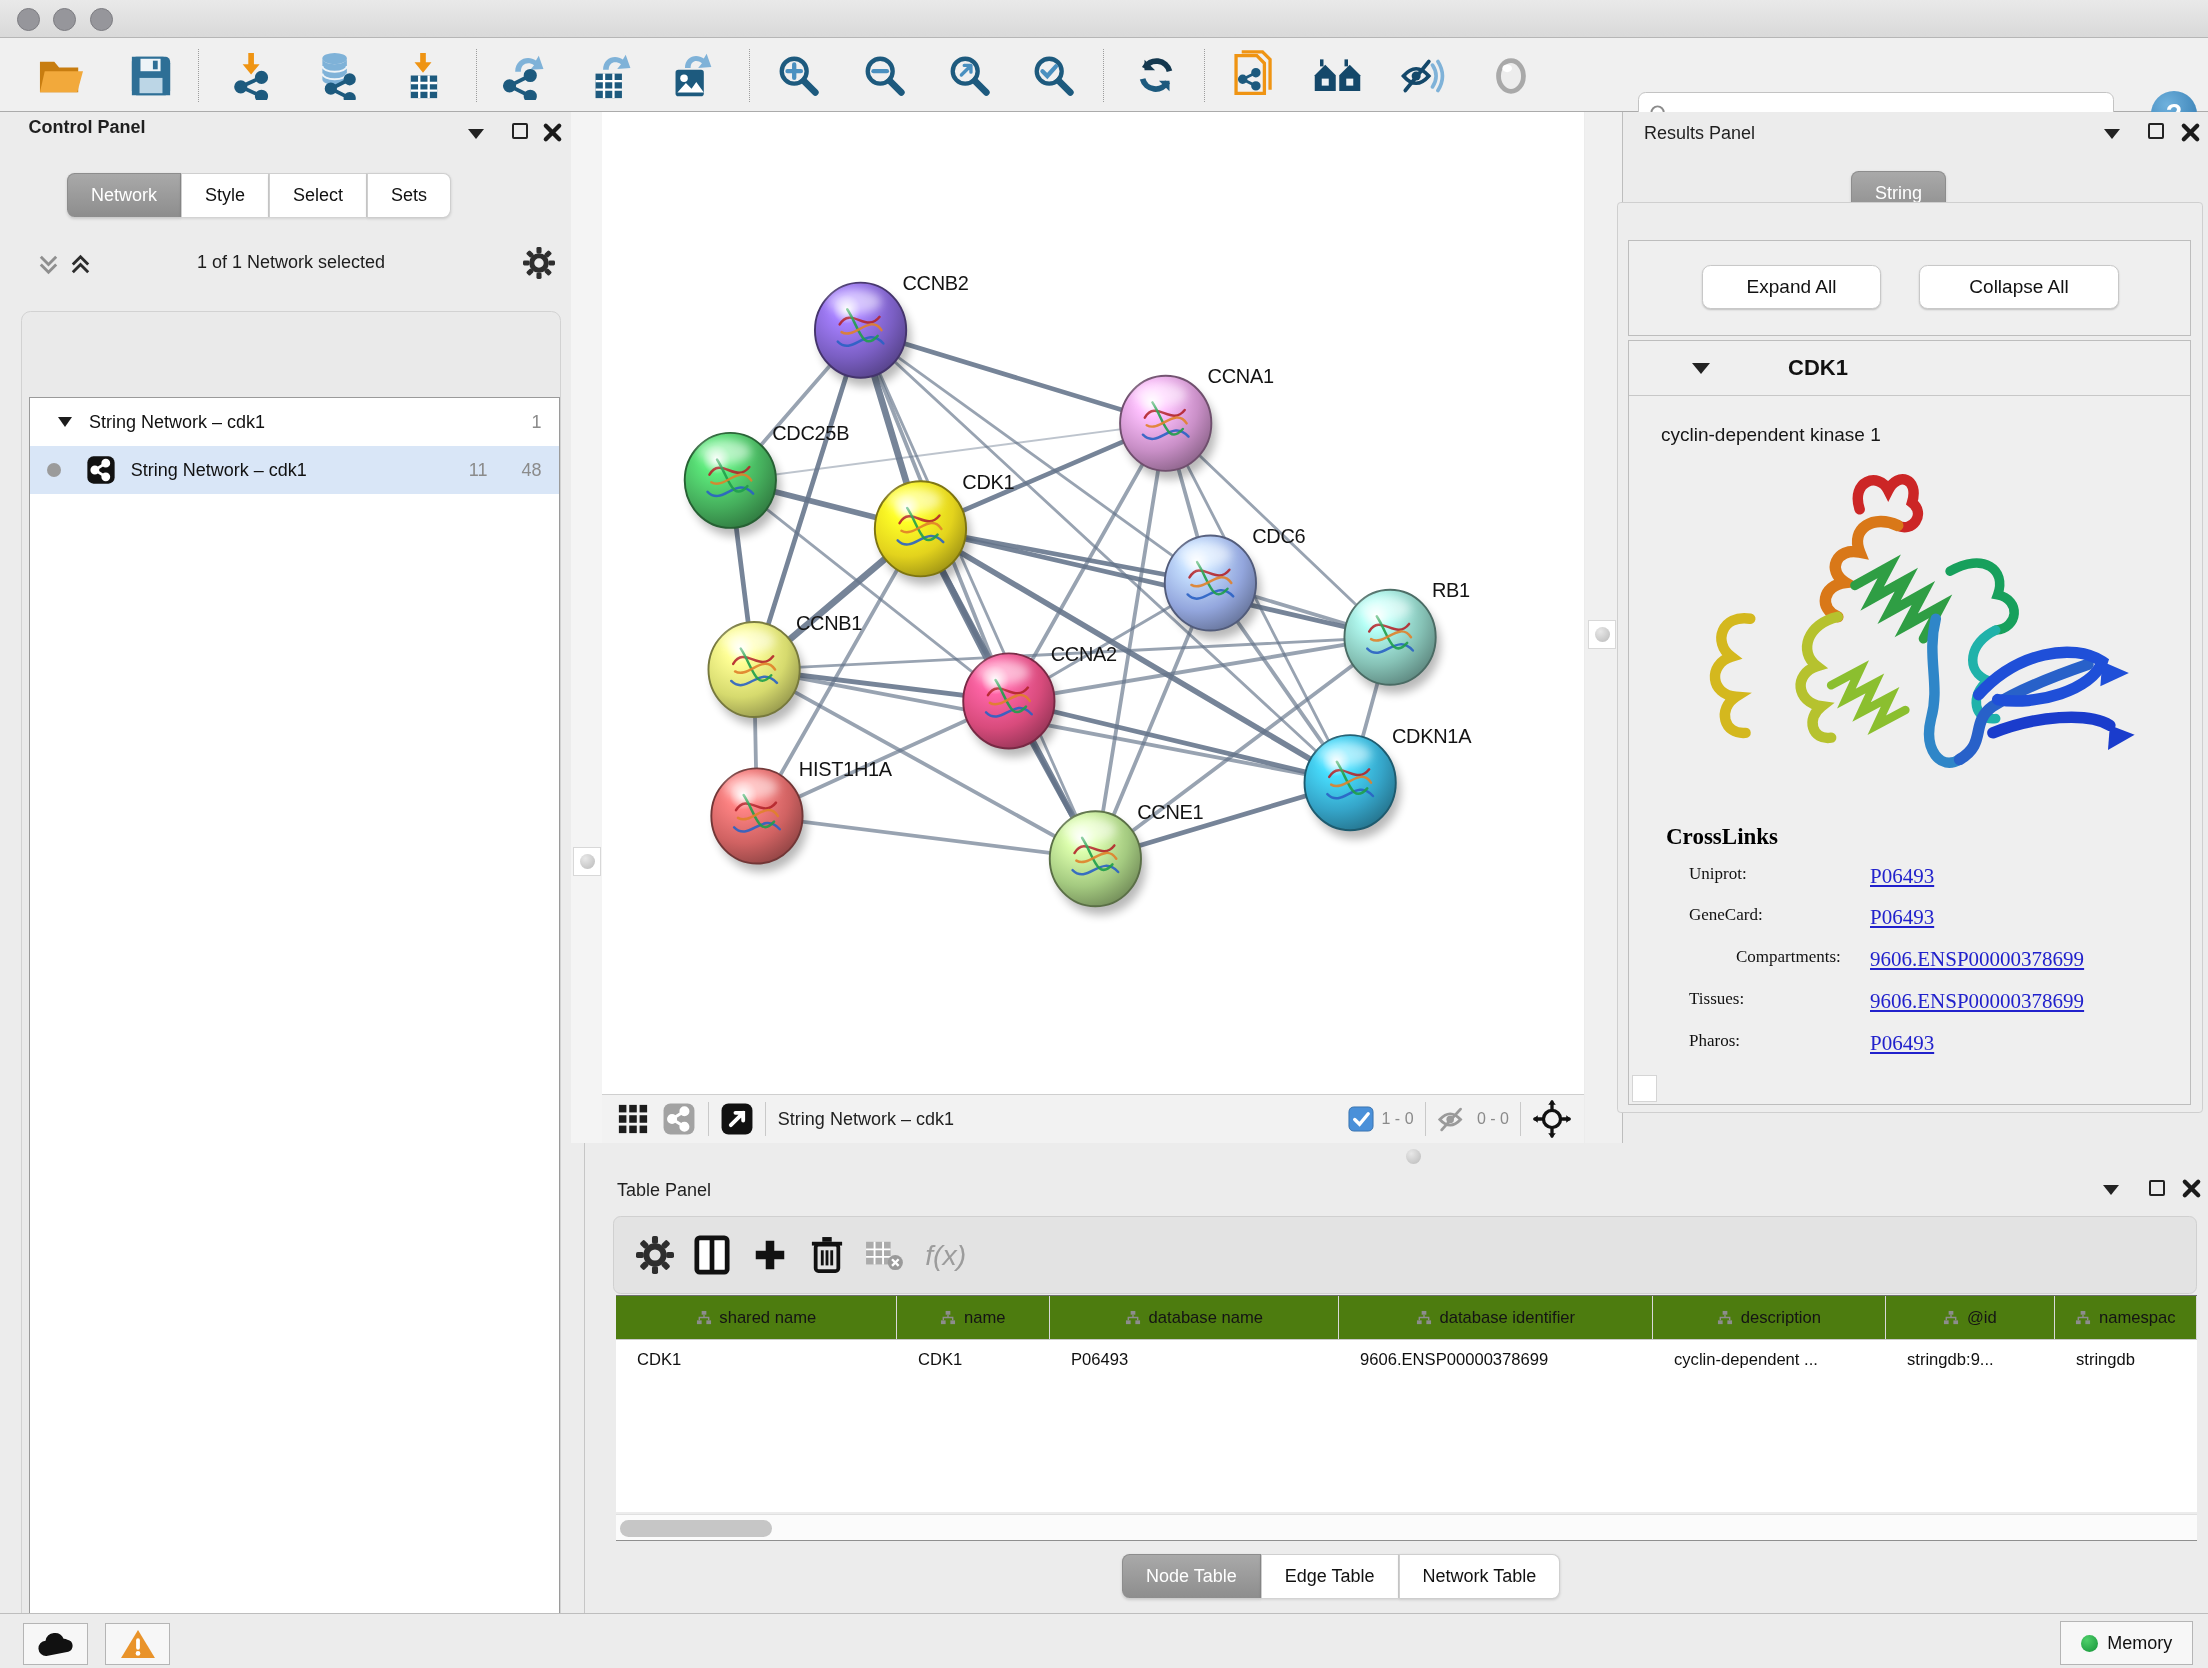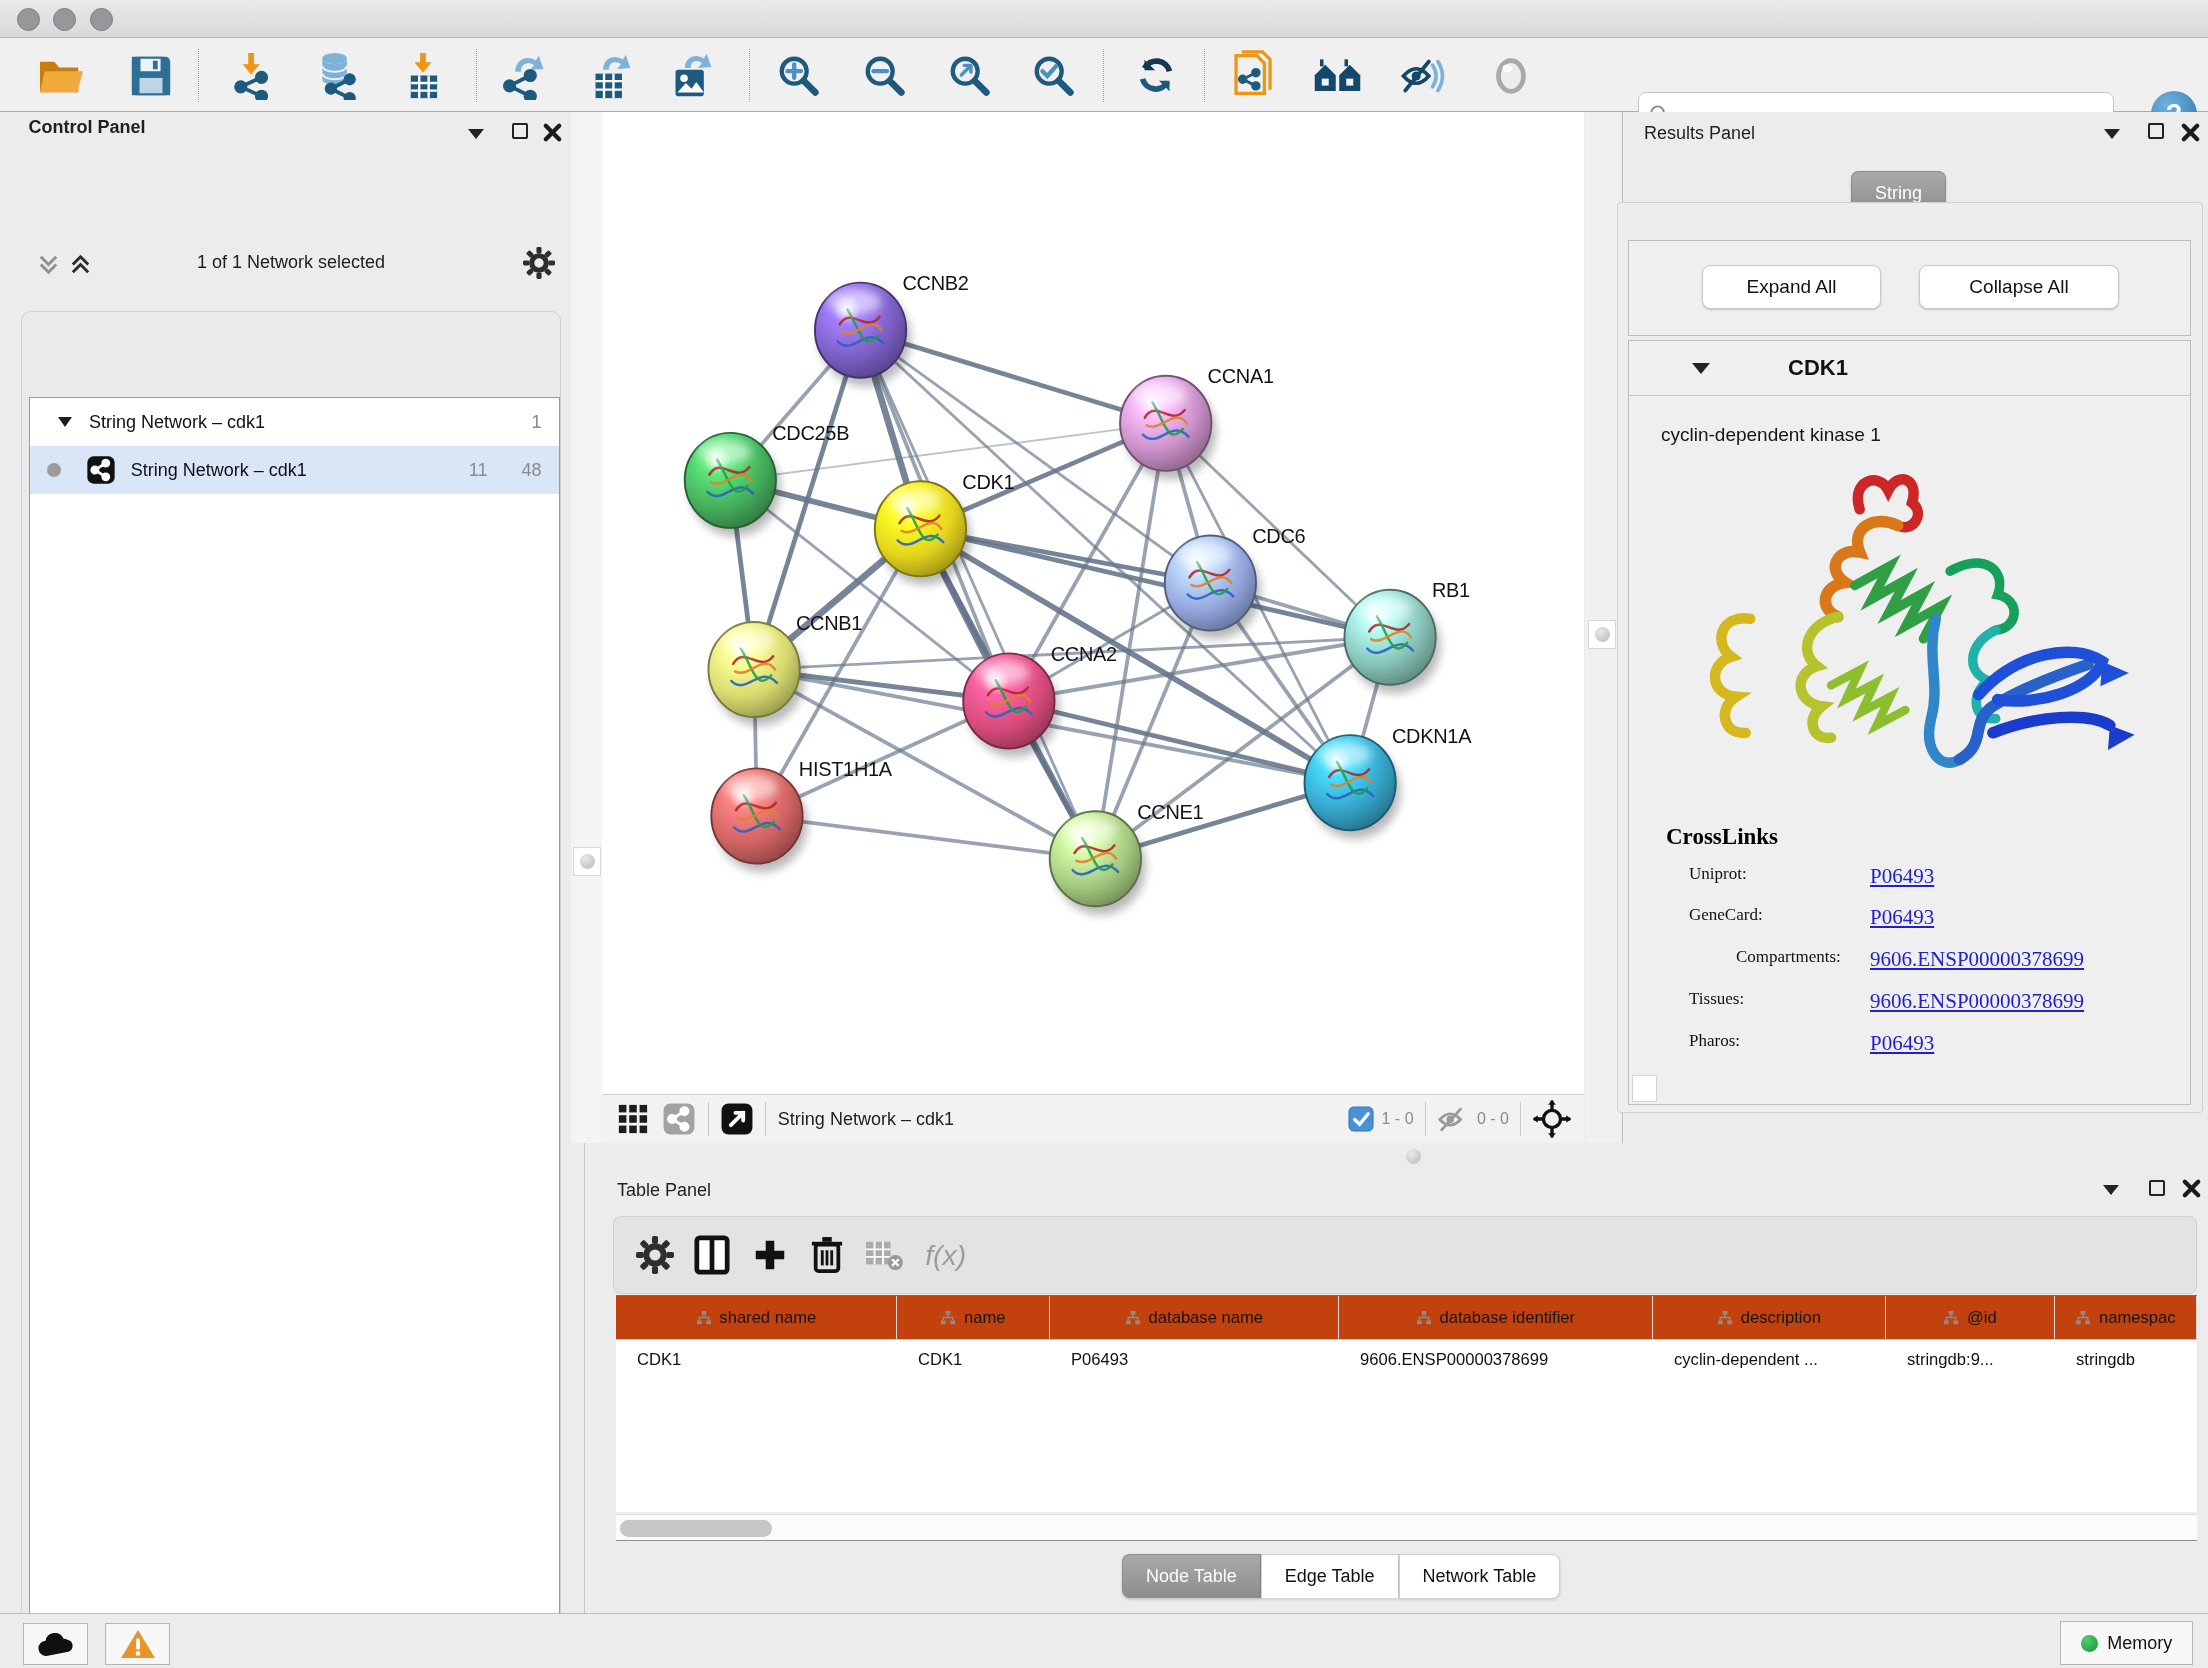--- a/index.html
+++ b/index.html
@@ -68,21 +68,21 @@
   .xl-title { font-family:"Liberation Serif", serif; font-weight:bold; font-size:23px; color:#000; }
   .xl-label { font-family:"Liberation Serif", serif; font-size:17px; color:#111; }
   .xl-link  { font-family:"Liberation Serif", serif; font-size:21px; color:#2121cc; text-decoration:underline; }
 
   
   .tp-toolbar { left:613px; top:1216px; width:1584px; height:78px; background:#e3e3e3; border:1px solid #d0d0d0; border-radius:7.6px;
     display:flex; align-items:center; padding-left:19px; }
   .tp-tool { width:44px; height:44px; display:flex; align-items:center; justify-content:center; margin-right:13.3px; }
   .fx { font-family:Liberation Sans, sans-serif; font-style:italic; font-size:28.5px; color:#9c9c9c;text-align:center; }
   .tp-table { left:616px; top:1295px; width:1581px; height:217px; background:#fff; border-top:1.9px solid #6f6f6f; }
-  .tp-headrow { display:flex; height:44px; background:#c2410c; border-bottom:1px solid #c9c9c9; }
+  .tp-headrow { display:flex; height:44px; background:#4d7c0f; border-bottom:1px solid #c9c9c9; }
   .tp-hcell { display:flex; align-items:center; justify-content:center; gap:7.6px; font-size:16.6px; color:#141414;
     border-right:1px solid #d9d9d9; overflow:hidden; white-space:nowrap; }
   .tp-datarow { display:flex; height:40px; }
   .tp-cell { display:flex; align-items:center; padding-left:21px; font-size:16.6px; color:#101010; overflow:hidden; white-space:nowrap; }
   .hscroll { left:616px; top:1514px; width:1581px; height:27px; background:#fbfbfb; border-top:1px solid #e0e0e0; border-bottom:1.9px solid #8f8f8f;}
   .hthumb { left:3.8px; top:4.8px; width:152px; height:17px; border-radius:8.6px; background:#c6c6c6; }
 
   .bottom-tabs { left:1122px; top:1554px; display:flex; }
   .statusbar { left:0px; top:1613px; width:2208px; height:55px; background:#ececec; border-top:1px solid #bdbdbd; }
   .sb-btn { top:1623px; width:65px; height:42px; background:#f7f7f7; border:1.9px solid #b5b5b5; display:flex; align-items:center; justify-content:center; }
@@ -282,20 +282,26 @@
 </div>
 
 <div class="abs" style="left:0;top:112px;width:585px;height:1501px;background:#ececec;border-right:1px solid #c6c6c6;">
   <div class="abs panel-title" style="left:28.5px;top:5px;font-weight:bold;">Control Panel</div>
   <div class="abs ph-tri" style="left:468px;top:17px;"></div>
   <div class="abs ph-box" style="left:512px;top:11.4px;"></div>
   <svg class="abs" style="left:542px;top:9.5px;" width="21" height="21" viewBox="0 0 22 22">
     <path d="M4 4 L18 18 M18 4 L4 18" stroke="#1b1b1b" stroke-width="4.5" stroke-linecap="round"></path>
   </svg>
 
+  <div class="abs" style="left:67px;top:61px;display:flex;" id="cp-tabs">
+      <div class="tab first sel">Network</div>
+      <div class="tab">Style</div>
+      <div class="tab">Select</div>
+      <div class="tab last">Sets</div>
+    </div>
 
   <div class="abs cp-groupbox"></div>
 
   <svg class="abs" style="left:36px;top:140px;" width="25" height="25" viewBox="0 0 26 26">
     <g stroke="#8f8f8f" stroke-width="3" fill="none">
         <path d="M5 5 l8 8 8 -8 M5 13 l8 8 8 -8"></path>
       </g>
   </svg>
   <svg class="abs" style="left:68px;top:140px;" width="25" height="25" viewBox="0 0 26 26">
     <g stroke="#2c2c2c" stroke-width="3" fill="none">

